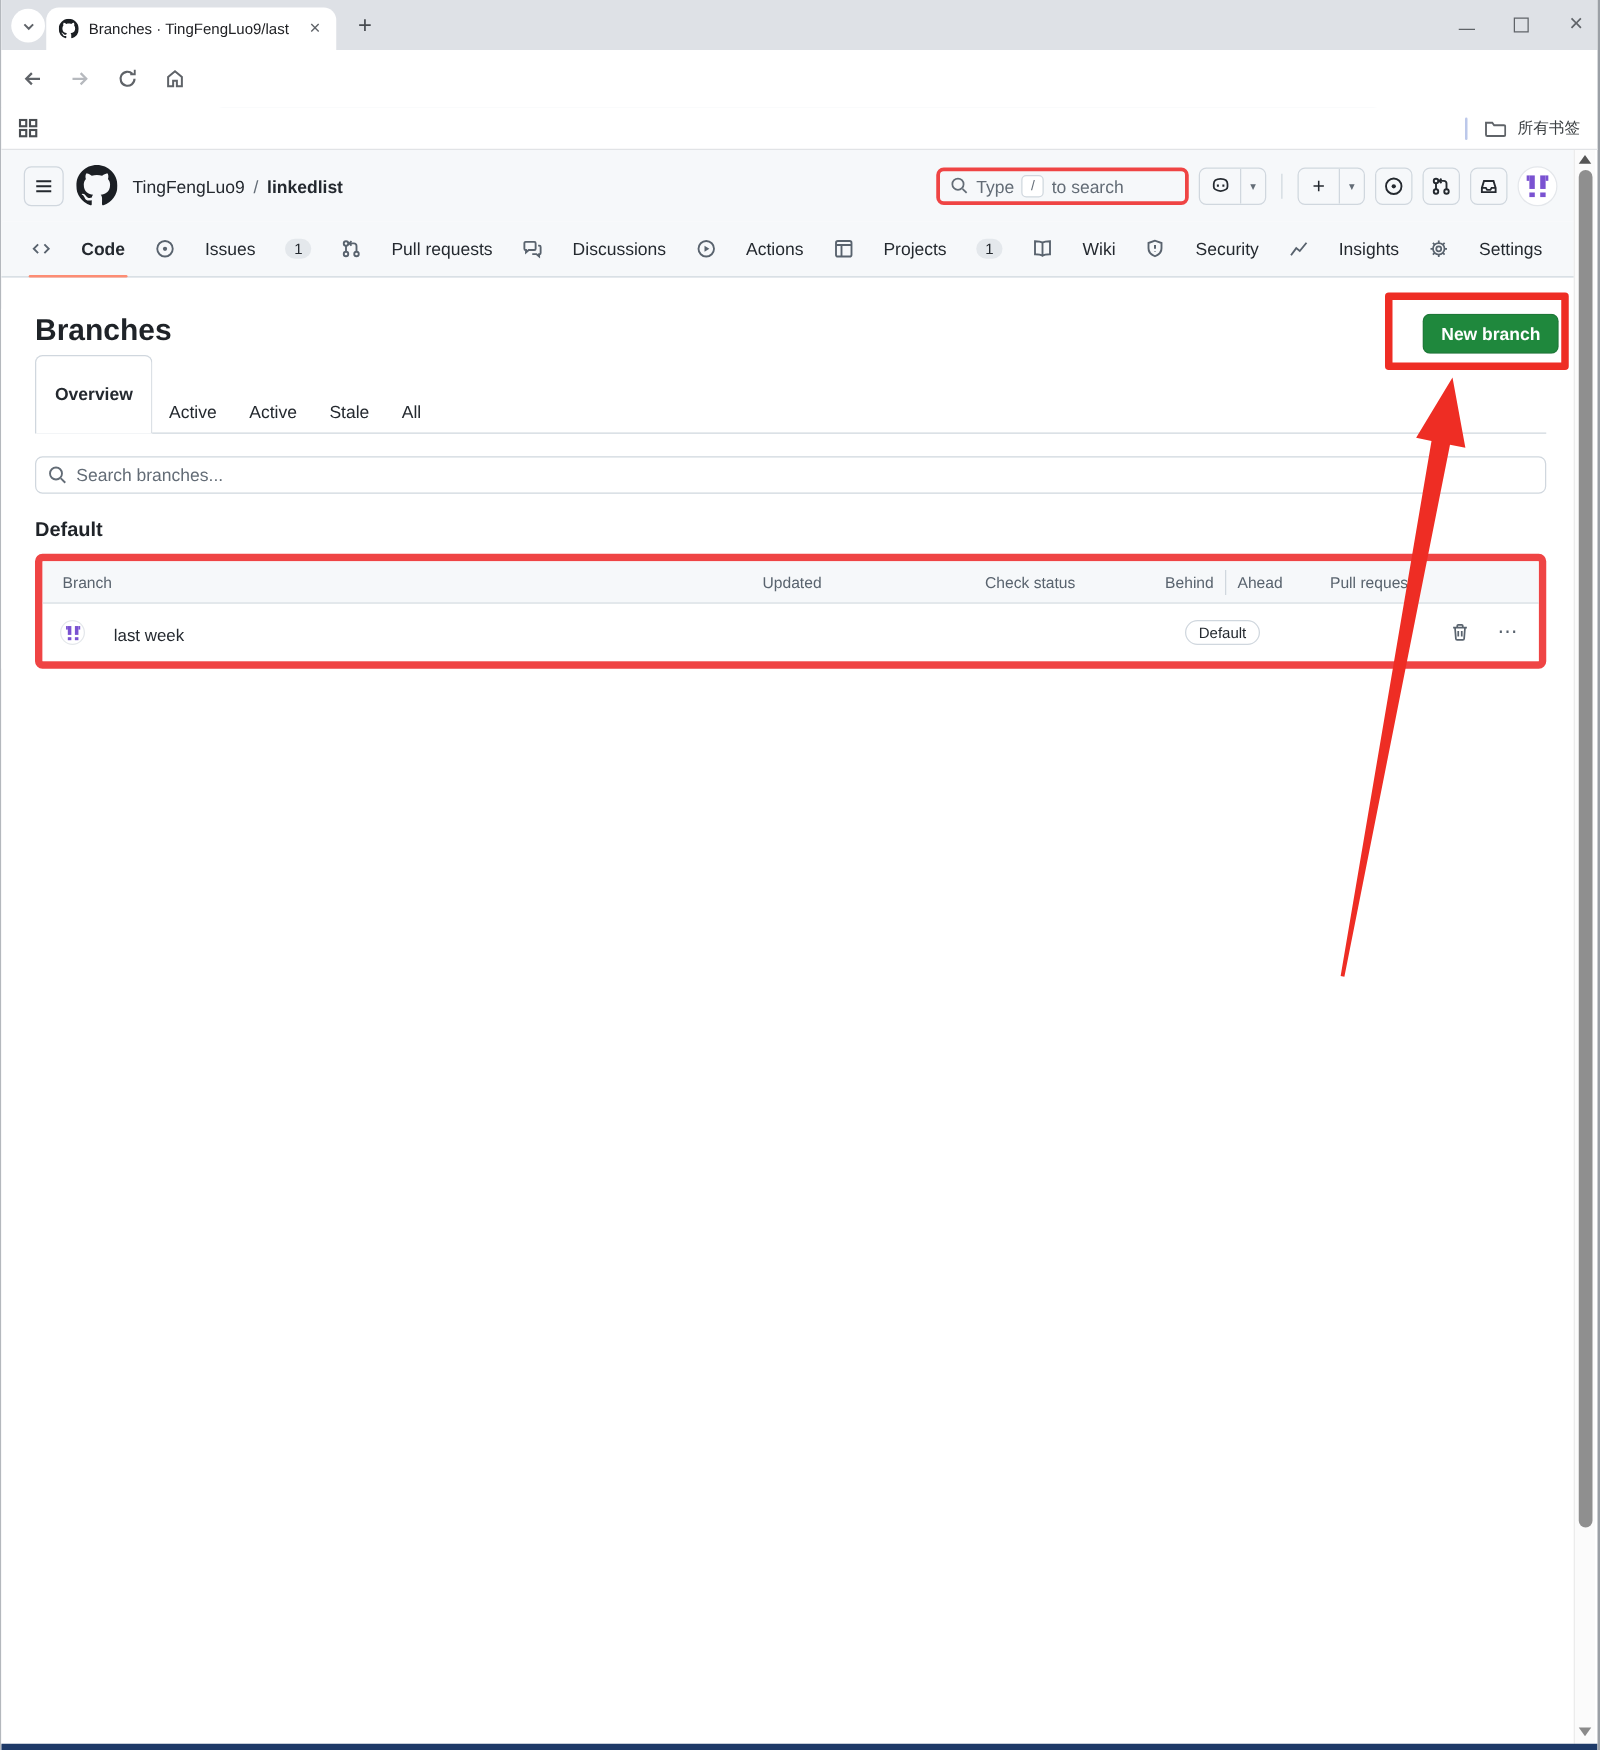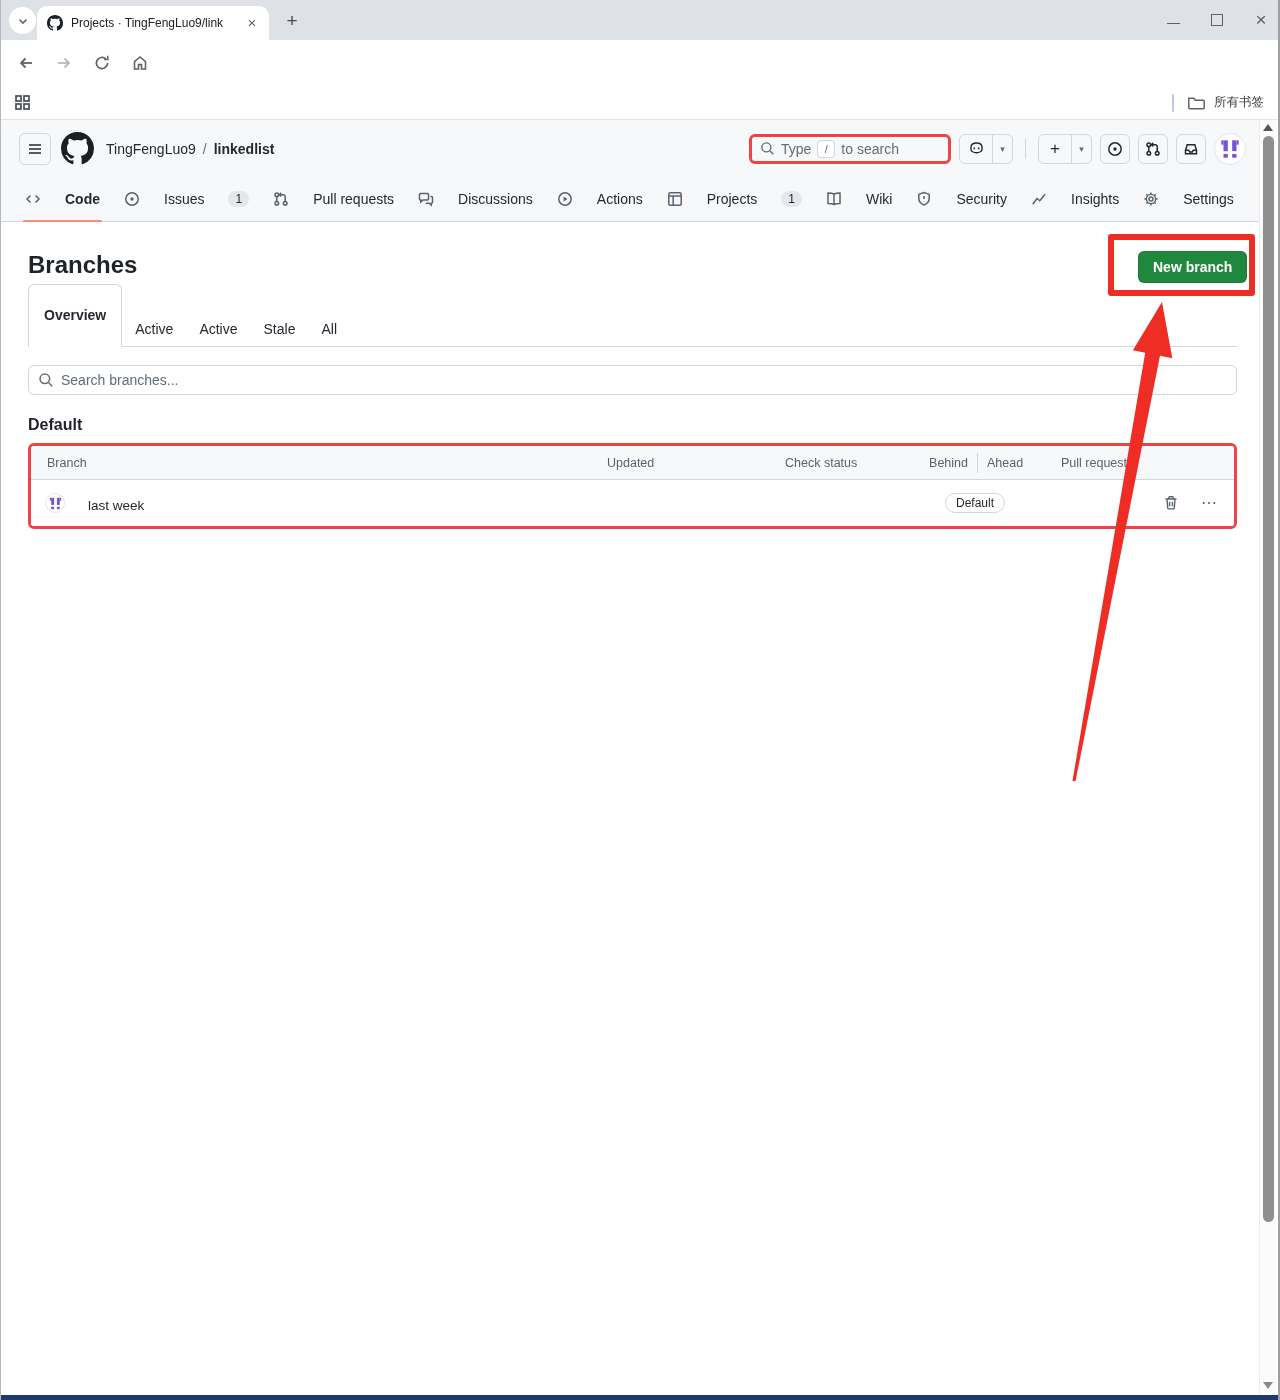--- a/index.html
+++ b/index.html
@@ -90,21 +90,21 @@
   .branch-tabs { margin-top:29px; display:flex; align-items:flex-end; border-bottom:1px solid #d0d7de; height:35px; }
   .btab { font-size:14px; color:#24292f; padding:0 13px; line-height:33px; }
   .btab.selected { background:#fff; border:1px solid #d0d7de; border-bottom:1px solid #fff; border-radius:6px 6px 0 0;
                    margin-bottom:-1px; font-weight:600; padding:14px 15px; }
   .branch-search { margin-top:18px; position:relative; }
   .branch-search input { width:100%; height:30px; border:1px solid #d0d7de; border-radius:6px; padding:0 10px 0 32px;
                          font-size:14px; color:#0f766e; background:#fff; outline:none; font-family:"Liberation Sans",sans-serif; }
   .branch-search input::placeholder { color:#636c76; }
   .branch-search .mag { position:absolute; left:10px; top:7px; color:#636c76; }
   .section-h { margin-top:21px; font-size:16px; font-weight:700; color:#1f2328; }
-  .table { margin-top:9px; border:3px solid #ef4444; border-radius:6px; overflow:hidden; }
+  .table { margin-top:9px; border:6px solid #ef4444; border-radius:6px; overflow:hidden; }
   .t-head, .t-row { display:grid; grid-template-columns:560px 178px 146px 120px 110px 1fr; align-items:center; }
   .t-head { background:#f6f8fa; height:34px; border-bottom:1px solid #d0d7de; font-size:12.5px; color:#59636e; }
   .t-head .c { padding-left:16px; }
   .c-ba { display:flex; align-items:center; height:100%; }
   .c-ba .b { width:62px; text-align:right; padding-right:9px; }
   .c-ba .bar { width:1px; height:20px; background:#d0d7de; }
   .c-ba .a { padding-left:9px; }
   .c-pr { padding-left:26px; }
   .t-row { height:46px; background:#fff; font-size:14px; color:#1f2328; }
   .cell-branch { display:flex; align-items:center; gap:17px; padding-left:16px; }
@@ -152,21 +152,21 @@
       <svg width="12" height="12" viewBox="0 0 12 12" fill="none" stroke="currentColor" stroke-width="1.6">
           <polyline points="2.5,4.5 6,8 9.5,4.5"></polyline>
         </svg>
     </button>
     <div class="chrome-tab">
       <span class="fav">
         <svg width="16" height="16" viewBox="0 0 16 16" fill="currentColor">
             <path d="M8 0c4.42 0 8 3.58 8 8a8.013 8.013 0 0 1-5.45 7.59c-.4.08-.55-.17-.55-.38 0-.27.01-1.13.01-2.2 0-.75-.25-1.23-.54-1.48 1.78-.2 3.65-.88 3.65-3.95 0-.88-.31-1.59-.82-2.15.08-.2.36-1.02-.08-2.12 0 0-.67-.22-2.2.82-.64-.18-1.32-.27-2-.27-.68 0-1.36.09-2 .27-1.53-1.03-2.2-.82-2.2-.82-.44 1.1-.16 1.92-.08 2.12-.51.56-.82 1.27-.82 2.15 0 3.06 1.86 3.75 3.64 3.95-.23.2-.44.55-.51 1.07-.46.21-1.61.55-2.33-.66-.15-.24-.6-.83-1.23-.82-.67.01-.27.38.01.53.34.19.73.9.82 1.13.16.45.68 1.31 2.69.94 0 .67.01 1.3.01 1.49 0 .21-.15.45-.55.38A7.995 7.995 0 0 1 0 8c0-4.42 3.58-8 8-8Z"></path>
           </svg>
       </span>
-      <span class="tab-title">Projects · TingFengLuo9/link</span>
+      <span class="tab-title">Branches · TingFengLuo9/last</span>
       <span class="tab-close">×</span>
     </div>
     <button class="new-tab-btn">+</button>
     <div class="win-controls">
       <span class="wc">
           <span class="wc-min"></span>
         </span>
       <span class="wc">
           <span class="wc-max"></span>
         </span>

